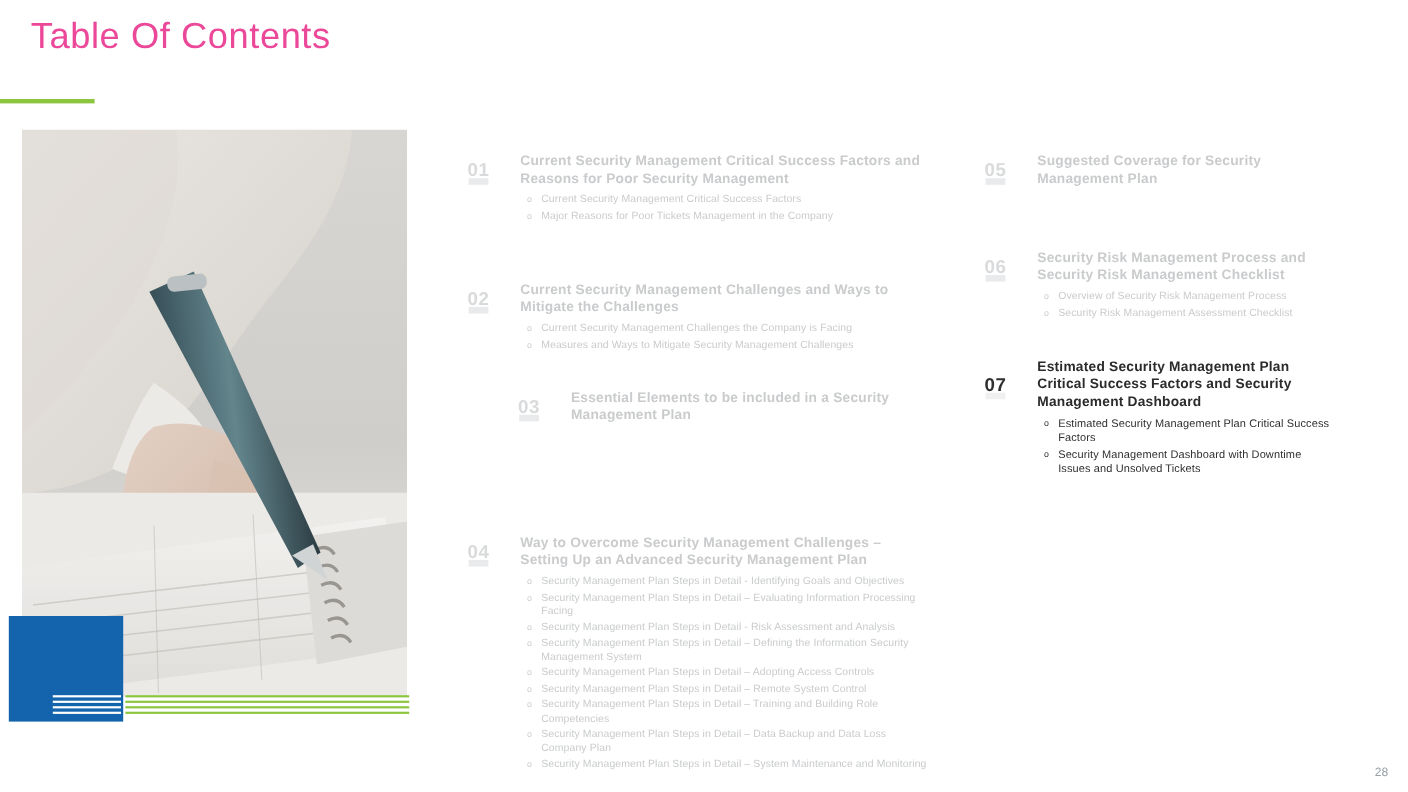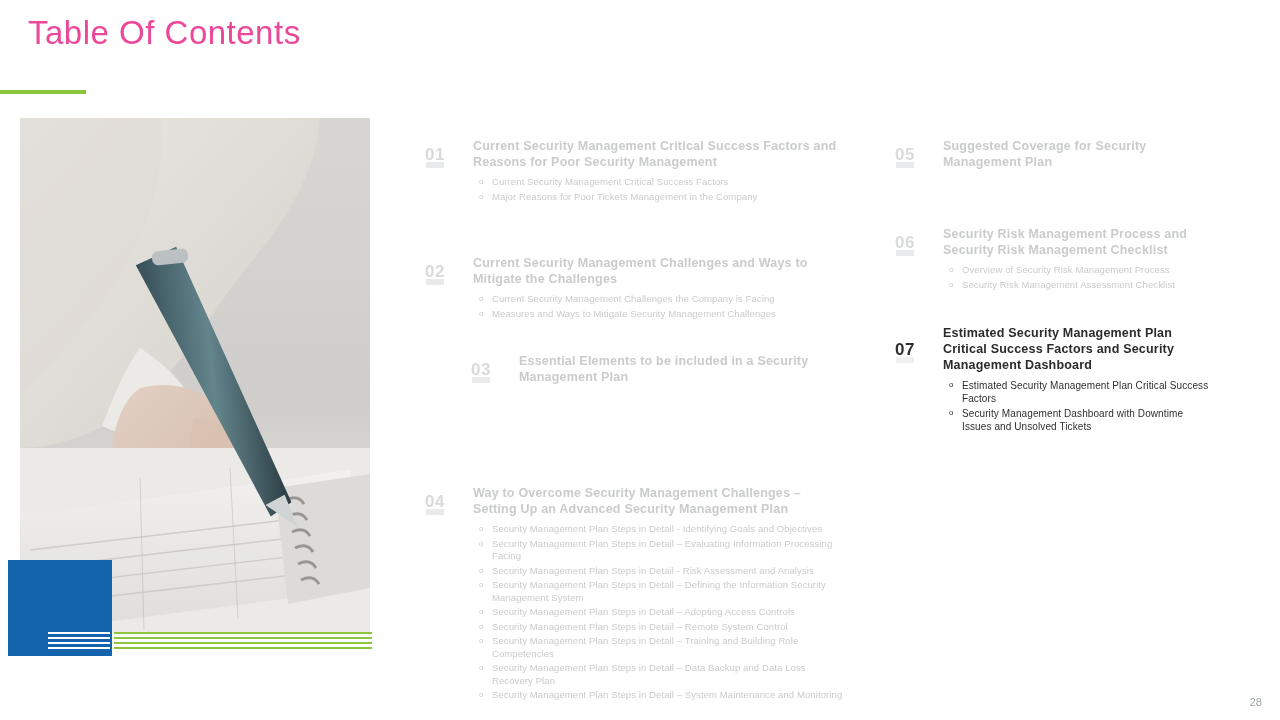--- a/index.html
+++ b/index.html
@@ -267,21 +267,21 @@
         <div class="sub">
             <span class="bullet">o</span>
             <span>Security Management Plan Steps in Detail – Remote System Control</span>
           </div>
         <div class="sub">
             <span class="bullet">o</span>
             <span>Security Management Plan Steps in Detail – Training and Building Role Competencies</span>
           </div>
         <div class="sub">
             <span class="bullet">o</span>
-            <span>Security Management Plan Steps in Detail – Data Backup and Data Loss Recovery Plan</span>
+            <span>Security Management Plan Steps in Detail – Data Backup and Data Loss Company Plan</span>
           </div>
         <div class="sub">
             <span class="bullet">o</span>
             <span>Security Management Plan Steps in Detail – System Maintenance and Monitoring</span>
           </div>
       </div>
     </div>
   </div>
 
   <div class="col-right">

